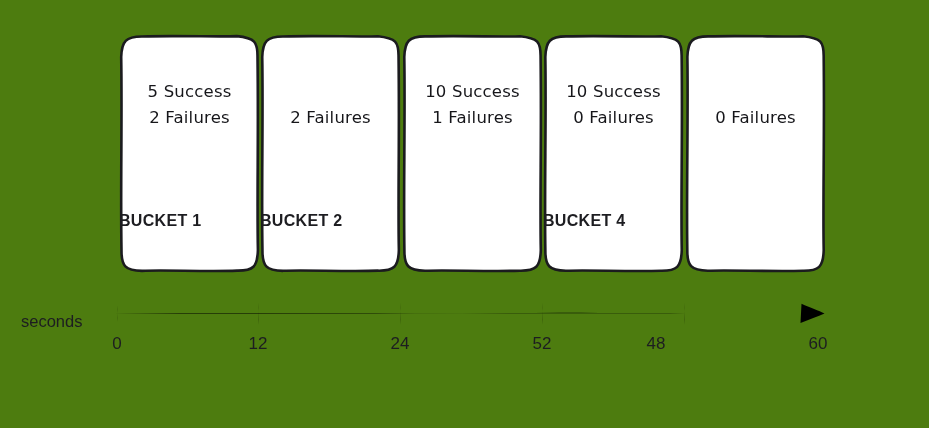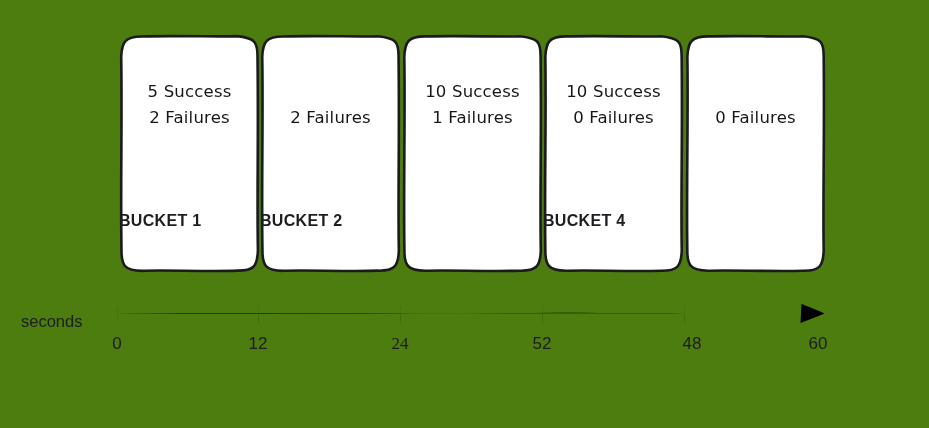--- a/index.html
+++ b/index.html
@@ -183,19 +183,19 @@
       <path class="axis-tick" d="M684.5,302.5 C684.0,309.0 684.9,318.0 684.2,325.0"></path>
     </g>
     <path class="axis-arrow" d="M801.5,303.8 C810,307.5 819,311.0 824.5,313.4 C818,316.2 809,319.6 800.5,323.0"></path>
   </svg>
 
   <div id="axis-name">seconds</div>
 
   <div id="tick-labels">
       <div class="tick-label" style="left: 117px;">0</div>
       <div class="tick-label" style="left: 258px;">12</div>
-      <div class="tick-label" style="left: 400px; font-family: Liberation Serif, serif;">24</div>
+      <div class="tick-label" style="left: 400px;">24</div>
       <div class="tick-label" style="left: 542px;">52</div>
-      <div class="tick-label" style="left: 692px;">48</div>
+      <div class="tick-label" style="left: 656px;">48</div>
       <div class="tick-label" style="left: 818px;">60</div>
     </div>
 
 </div>
 
 </body></html>

